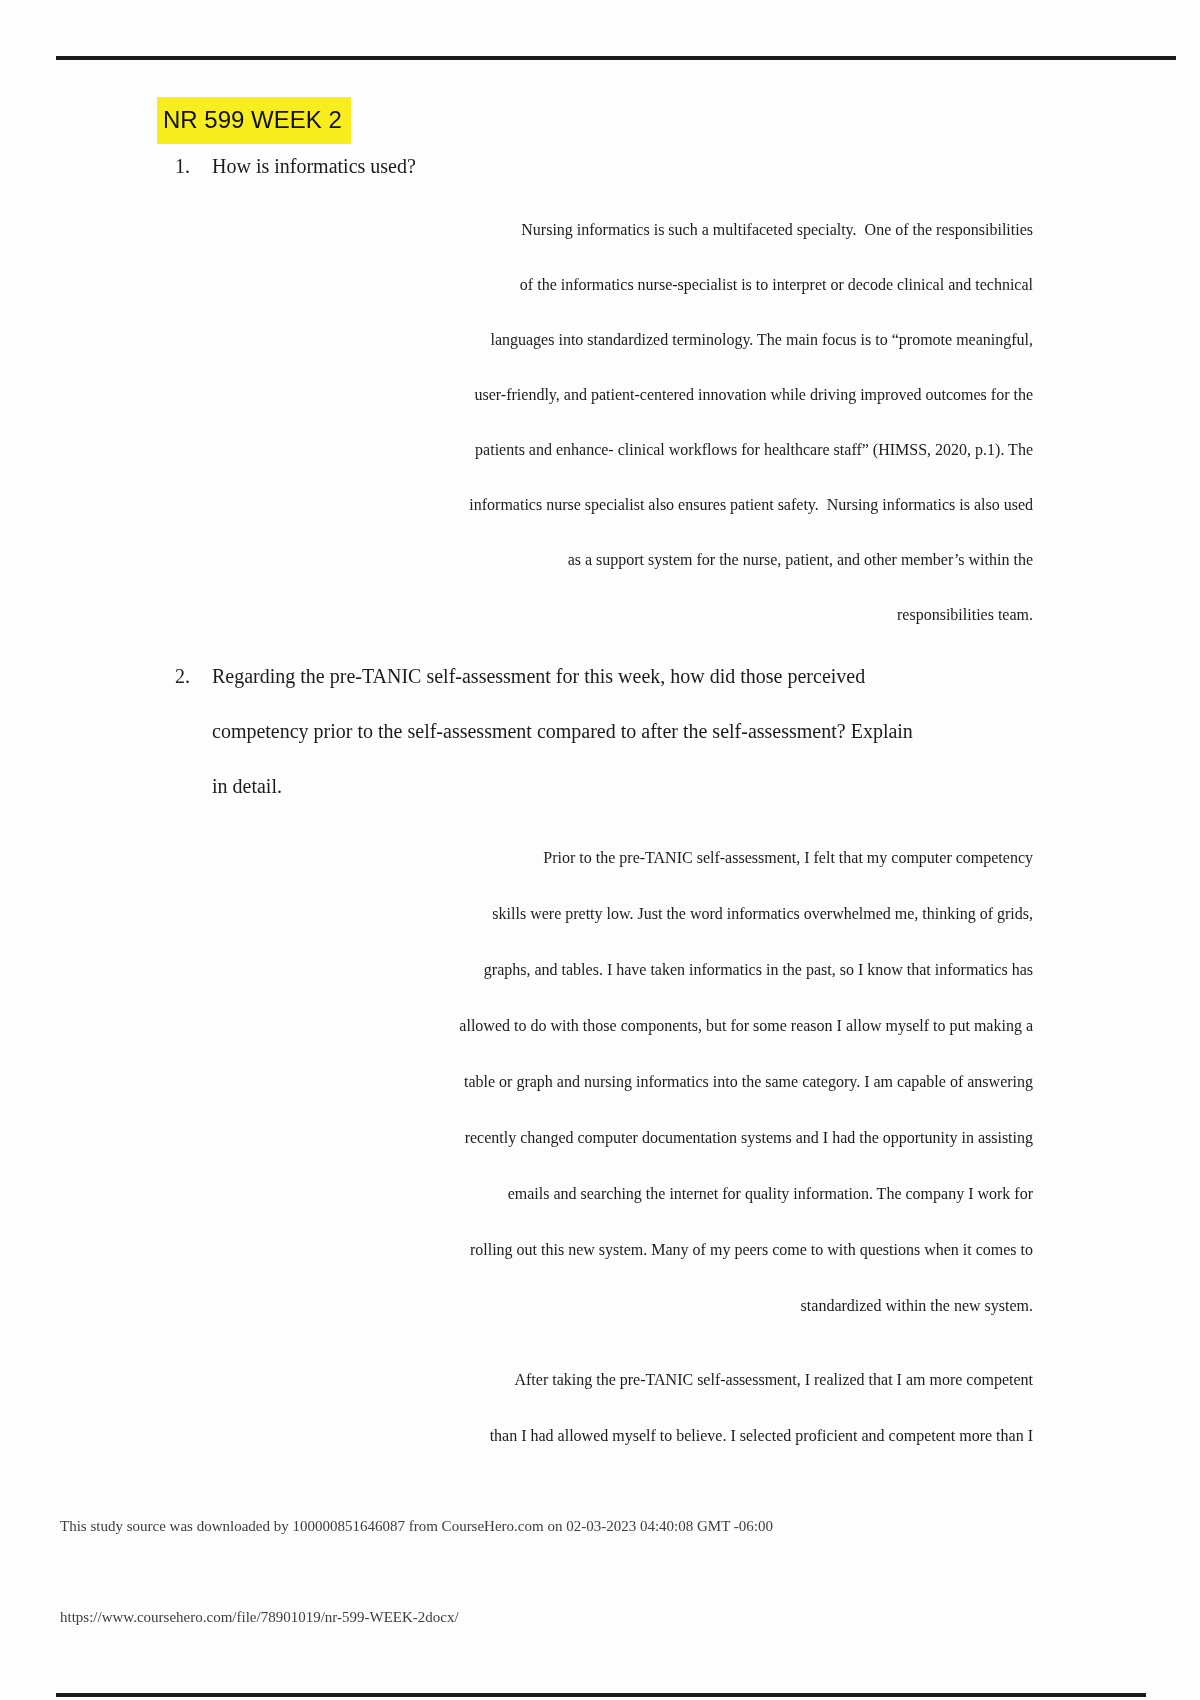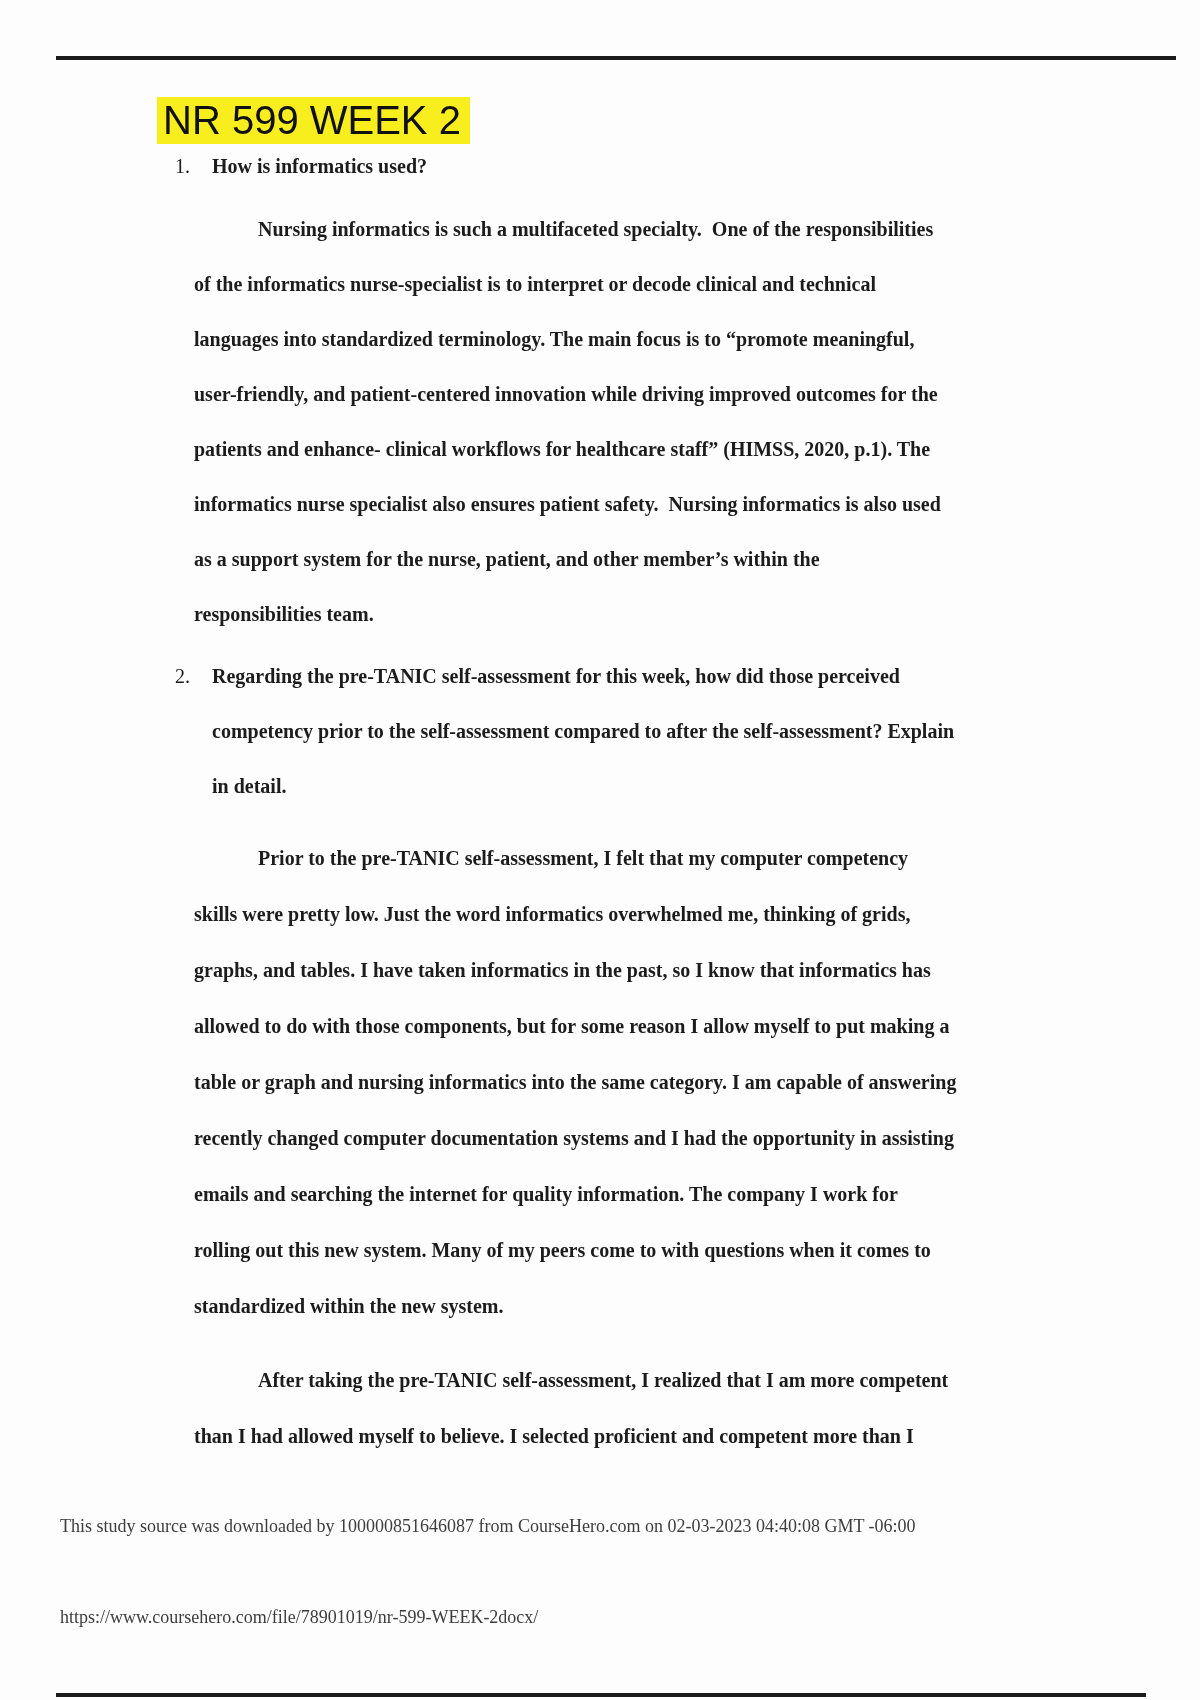--- a/index.html
+++ b/index.html
@@ -25,64 +25,64 @@
   .rule-bottom{ left: 56px; top: 1693px; width: 1090px; }
 
   .title-wrap {
     position: absolute;
     left: 157px;
     top: 97px;
   }
   .title-highlight {
     display: inline-block;
     font-family: "Liberation Sans", "DejaVu Sans", sans-serif;
-    font-size: 40px;
+    font-size: 24px;
     line-height: 38px;
     padding: 4px 9px 5px 6px;
     color: #111111;
   }
 
   .question {
     position: absolute;
     left: 175px;
     font-size: 20px;
   }
   .question .q-number {
     position: absolute;
     left: 0;
     top: 0;
     line-height: 55px;
   }
   .question .q-lines { margin-left: 37px; }
 
   .para {
     position: absolute;
-    left: 194px;
+    left: 203px;
     width: 830px;
-    font-size: 20px;
+    font-size: 16px;
+    text-align: right;
   }
   .line {
     white-space: pre;
     line-height: 55px;
-    font-weight: bold;
   }
   .lh56 .line { line-height: 56px; }
   .q-lines .line { line-height: 55px; }
   .line.first { text-indent: 64px; }
 
   .q1 { top: 139px; }
   .p1 { top: 202px; }
   .q2 { top: 649px; }
   .p2 { top: 830px; }
   .p3 { top: 1352px; }
 
   .footer-note, .footer-url {
     position: absolute;
     left: 60px;
-    font-size: 18px;
+    font-size: 15px;
     line-height: 19px;
     color: #3d3d3d;
     white-space: pre;
   }
   .footer-note { top: 1517px; }
   .footer-url  { top: 1572px; margin-top: 36px; }
 </style>
 </head>
 <body>
 

